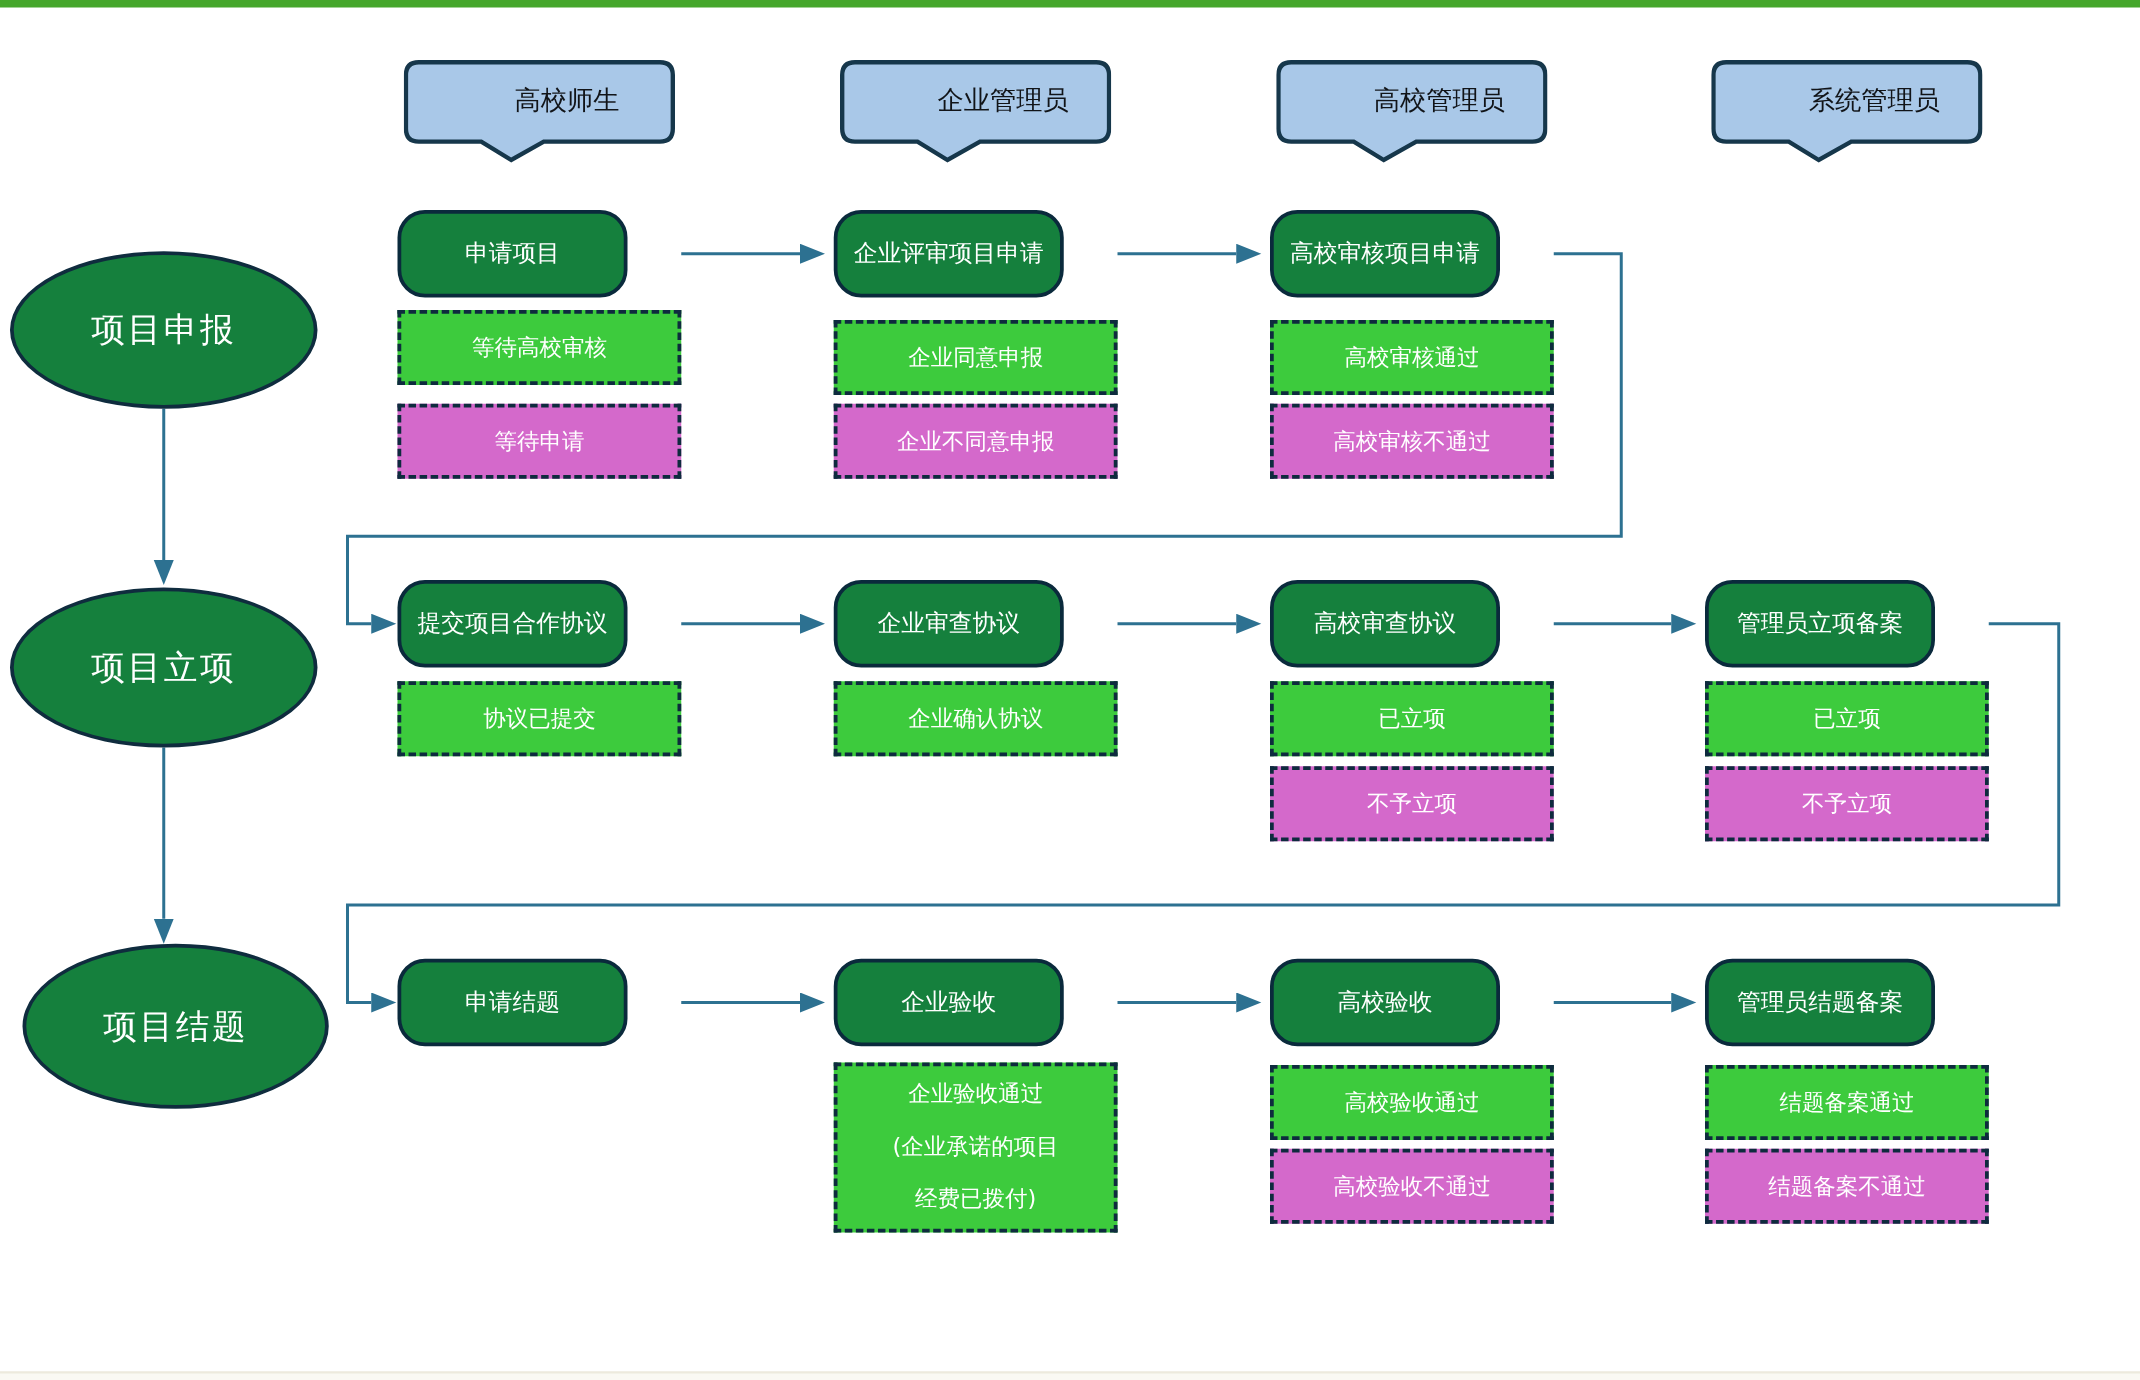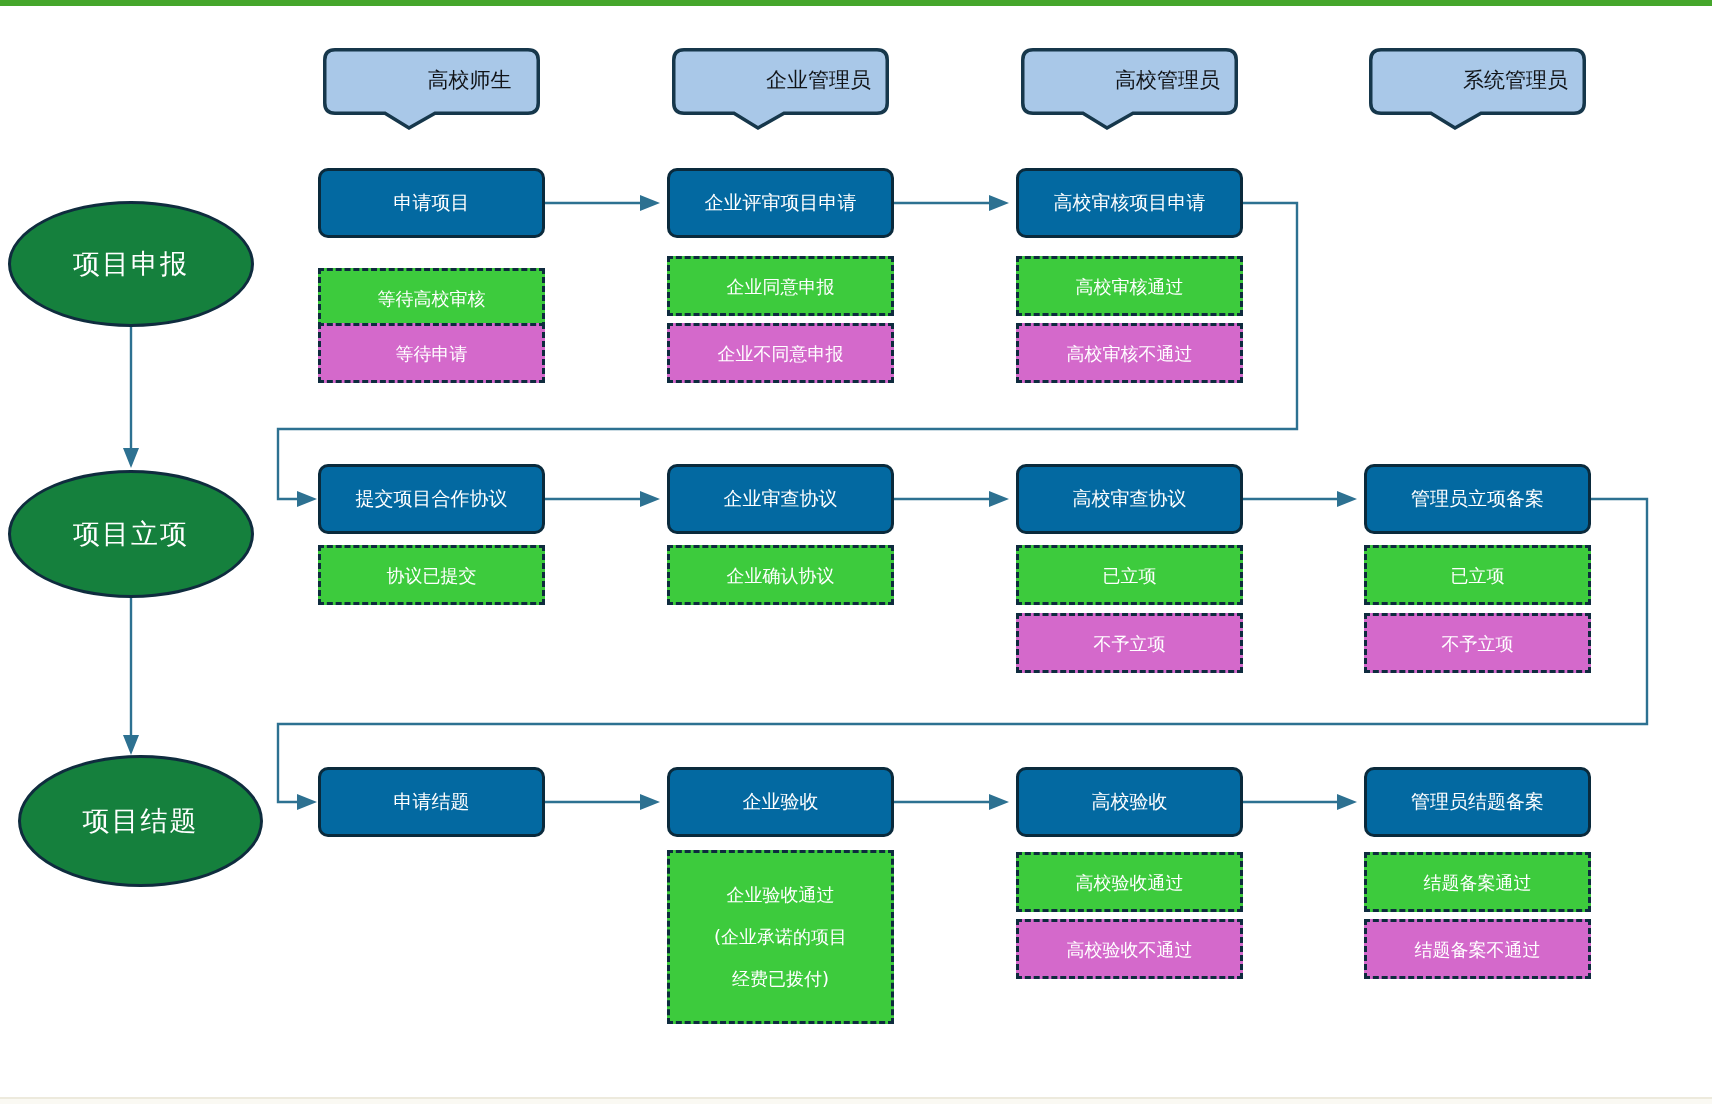--- a/index.html
+++ b/index.html
@@ -1,32 +1,32 @@
 <!DOCTYPE html>
 <html><head>
 <meta charset="utf-8">
 <style>
   html,body{margin:0;padding:0;}
   body{font-family:"DejaVu Sans","Liberation Sans",sans-serif;background:#ffffff;}
   .stage{position:relative;width:1712px;height:1104px;background:#ffffff;overflow:hidden;}
   .topbar{position:absolute;left:0;top:0;width:1712px;height:6px;background:#45a62b;}
   .connectors{position:absolute;left:0;top:0;pointer-events:none;}
   .node{position:absolute;box-sizing:border-box;display:flex;align-items:center;justify-content:center;text-align:center;}
-  .proc{width:227px;height:70px;background:#0369a1;border:3px solid #0a2a3c;border-radius:10px;color:#ffffff;font-size:19px;}
+  .proc{width:184px;height:70px;background:#15803d;border:3px solid #0a2a3c;border-radius:22px;color:#ffffff;font-size:19px;}
   .status{width:227px;height:60px;border:3px dashed #0e2b3e;color:#ffffff;font-size:18px;white-space:pre-line;line-height:1.5;}
   .status.green{background:#3dcb3d;}
   .status.magenta{background:#d469cb;}
-  .status.tall{height:174px;line-height:2.35;}
+  .status.tall{height:136px;line-height:2.35;}
   .ellipse{background:#15803d;border:3px solid #0f2c3e;border-radius:50%;color:#ffffff;font-size:27px;letter-spacing:2px;}
   .e1{left:8px;top:201px;width:246px;height:126px;}
   .e2{left:8px;top:470px;width:246px;height:128px;}
   .e3{left:18px;top:755px;width:245px;height:132px;}
   .hdr{position:absolute;width:217px;height:83px;}
   .hdr svg{position:absolute;left:0;top:0;}
-  .hdr-label{position:absolute;left:16px;top:0;width:261px;height:64px;display:flex;align-items:center;justify-content:center;font-size:21px;color:#111418;}
+  .hdr-label{position:absolute;left:0;top:0;width:261px;height:64px;display:flex;align-items:center;justify-content:center;font-size:21px;color:#111418;}
   .bottom-line{position:absolute;left:0;top:1097px;width:1712px;height:2px;background:#edeadd;}
   .bottom-area{position:absolute;left:0;top:1099px;width:1712px;height:5px;background:#faf9f3;}
 </style>
 </head>
 <body>
 
 <div class="stage">
   <div class="topbar"></div>
 
   <svg class="connectors" width="1712" height="1104">
@@ -74,21 +74,21 @@
       <path d="M12 1.75 H205 Q215.25 1.75 215.25 12 V55 Q215.25 65.25 205 65.25 H112 L86 80 L62 65.25 H12 Q1.75 65.25 1.75 55 V12 Q1.75 1.75 12 1.75 Z" fill="#a9c8e8" stroke="#16374b" stroke-width="3.5"></path>
     </svg>
     <span class="hdr-label">系统管理员</span>
   </div>
 
   <div class="node ellipse e1">项目申报</div>
   <div class="node ellipse e2">项目立项</div>
   <div class="node ellipse e3">项目结题</div>
 
   <div class="node proc" style="left:318px;top:168px;">申请项目</div>
-  <div class="node status green" style="left:318px;top:268px;">等待高校审核</div>
+  <div class="node status green" style="left:318px;top:248px;">等待高校审核</div>
   <div class="node status magenta" style="left:318px;top:323px;">等待申请</div>
 
   <div class="node proc" style="left:667px;top:168px;">企业评审项目申请</div>
   <div class="node status green" style="left:667px;top:256px;">企业同意申报</div>
   <div class="node status magenta" style="left:667px;top:323px;">企业不同意申报</div>
 
   <div class="node proc" style="left:1016px;top:168px;">高校审核项目申请</div>
   <div class="node status green" style="left:1016px;top:256px;">高校审核通过</div>
   <div class="node status magenta" style="left:1016px;top:323px;">高校审核不通过</div>
 

